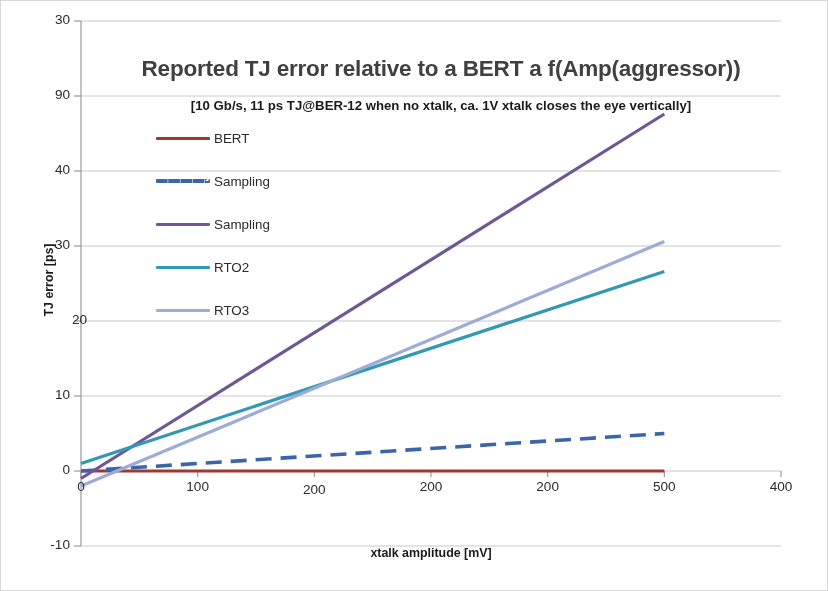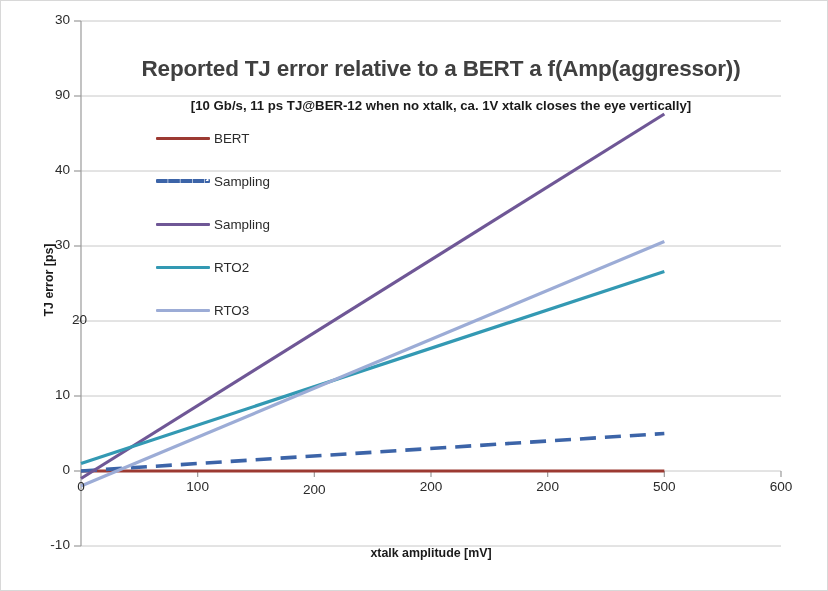--- a/index.html
+++ b/index.html
@@ -185,21 +185,21 @@
       <div class="tick-label y-tick" style="left: 25px; top: 461px;">0</div>
       <div class="tick-label y-tick" style="left: 25px; top: 536px;">-10</div>
     </div>
   <div id="x-tick-labels">
       <div class="tick-label x-tick" style="left: 50px; top: 478px;">0</div>
       <div class="tick-label x-tick" style="left: 166.667px; top: 478px;">100</div>
       <div class="tick-label x-tick" style="left: 283.333px; top: 481px;">200</div>
       <div class="tick-label x-tick" style="left: 400px; top: 478px;">200</div>
       <div class="tick-label x-tick" style="left: 516.667px; top: 478px;">200</div>
       <div class="tick-label x-tick" style="left: 633.333px; top: 478px;">500</div>
-      <div class="tick-label x-tick" style="left: 750px; top: 478px;">600</div>
+      <div class="tick-label x-tick" style="left: 750px; top: 478px;">400</div>
     </div>
 
   <div class="legend" id="legend">
       <div class="legend-row">
         <span class="legend-swatch">
           <span class="bar" style="background: rgb(156, 58, 50);"></span>
         </span>
         <span class="legend-text">BERT</span>
       </div>
       <div class="legend-row">

